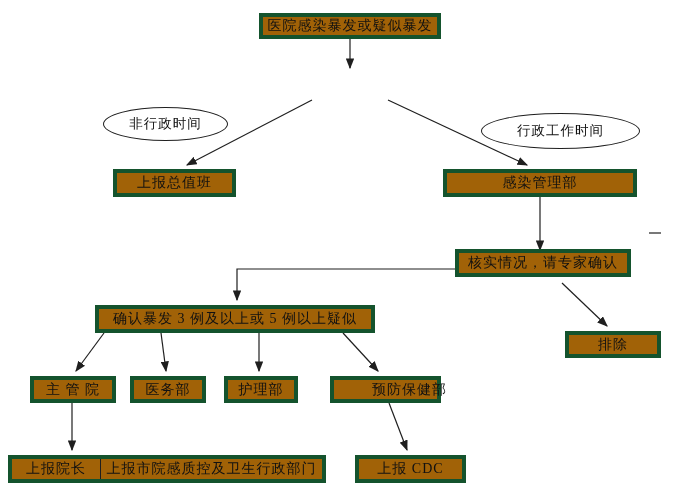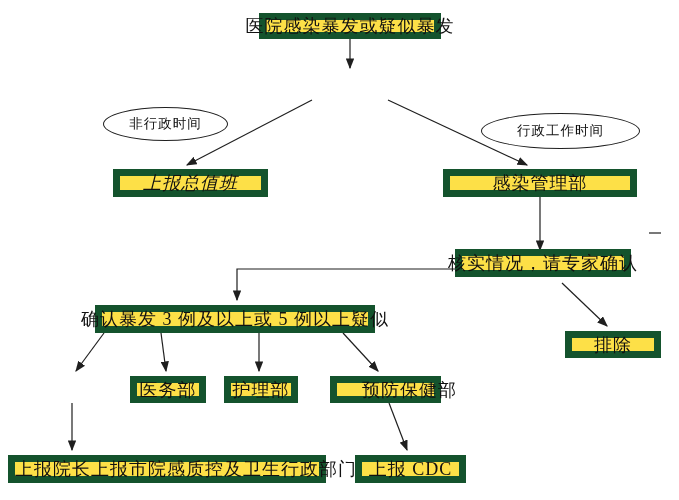--- a/index.html
+++ b/index.html
@@ -9,26 +9,26 @@
     width:679px;
     height:500px;
     background:#ffffff;
     font-family:"Liberation Serif","DejaVu Serif",serif;
     color:#111111;
     overflow:hidden;
   }
   svg.connectors { position:absolute; left:0; top:0; }
   .node {
     position:absolute;
-    border:7px solid #14532d;
-    background:#fde047;
+    border:4px solid #14532d;
+    background:#a16207;
     display:flex;
     align-items:center;
     justify-content:center;
-    font-size:18px;
+    font-size:14px;
     letter-spacing:1px;
     white-space:nowrap;
   }
   .ellipse {
     position:absolute;
     border:1px solid #1f1f1f;
     border-radius:50%;
     background:#ffffff;
     display:flex;
     align-items:center;
@@ -69,30 +69,31 @@
     </g>
   </svg>
 
   <div class="node" style="left:259px; top:13px; width:182px; height:26px;">医院感染暴发或疑似暴发</div>
 
 
   <div class="ellipse" style="left:103px; top:107px; width:125px; height:34px;">非行政时间</div>
 
   <div class="ellipse" style="left:481px; top:113px; width:159px; height:36px;">行政工作时间</div>
 
-  <div class="node" style="left:113px; top:169px; width:155px; height:28px;font-style:italic;">上报总值班</div>
+  <div class="node" style="left:113px; top:169px; width:123px; height:28px;">上报总值班</div>
 
   <div class="node" style="left:443px; top:169px; width:194px; height:28px;">感染管理部</div>
 
   <div class="node" style="left:455px; top:249px; width:176px; height:28px;">核实情况，请专家确认</div>
 
   <div class="node" style="left:95px; top:305px; width:280px; height:28px;">确认暴发 3 例及以上或 5 例以上疑似</div>
 
   <div class="node" style="left:565px; top:331px; width:96px; height:27px;">排除</div>
 
+  <div class="node" style="left:30px; top:376px; width:86px; height:27px;">主 管 院</div>
 
   <div class="node" style="left:130px; top:376px; width:76px; height:27px;">医务部</div>
 
   <div class="node" style="left:224px; top:376px; width:74px; height:27px;">护理部</div>
 
   <div class="node" style="left:330px; top:376px; width:111px; height:27px;padding-left:48px;">预防保健部</div>
 
   <div class="node" style="left:355px; top:455px; width:111px; height:28px;">上报 CDC</div>
 
   <div class="node split" style="left:8px; top:455px; width:318px; height:28px;">

